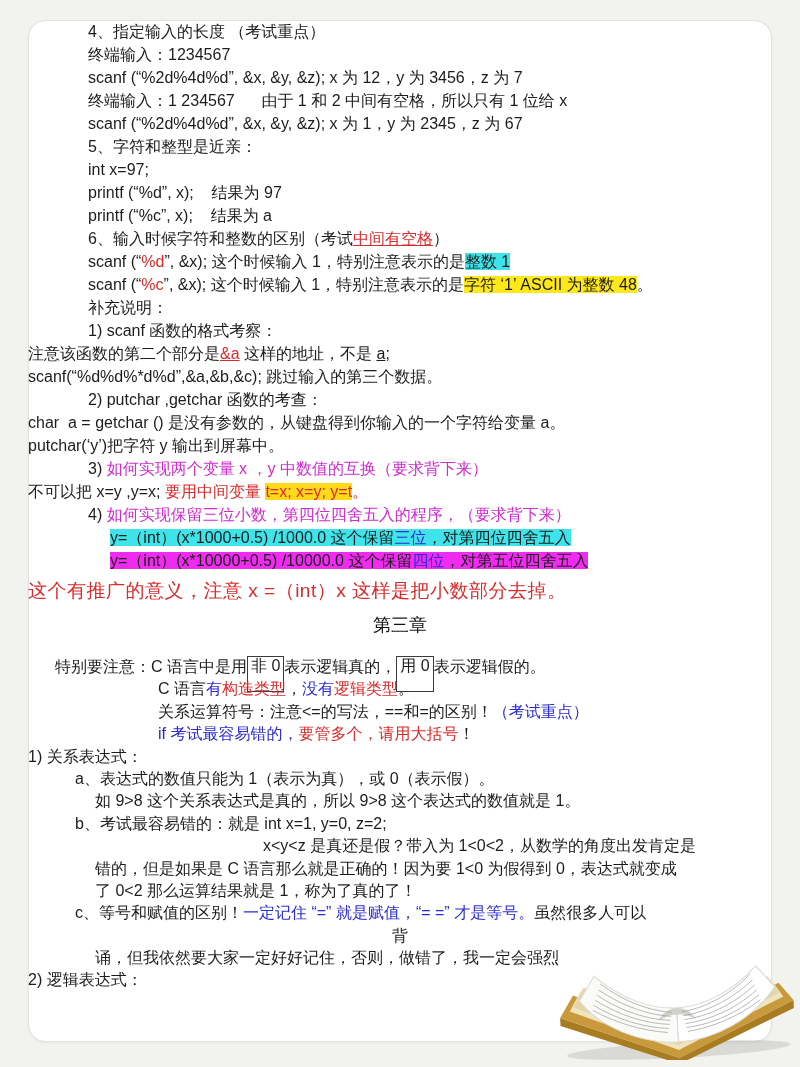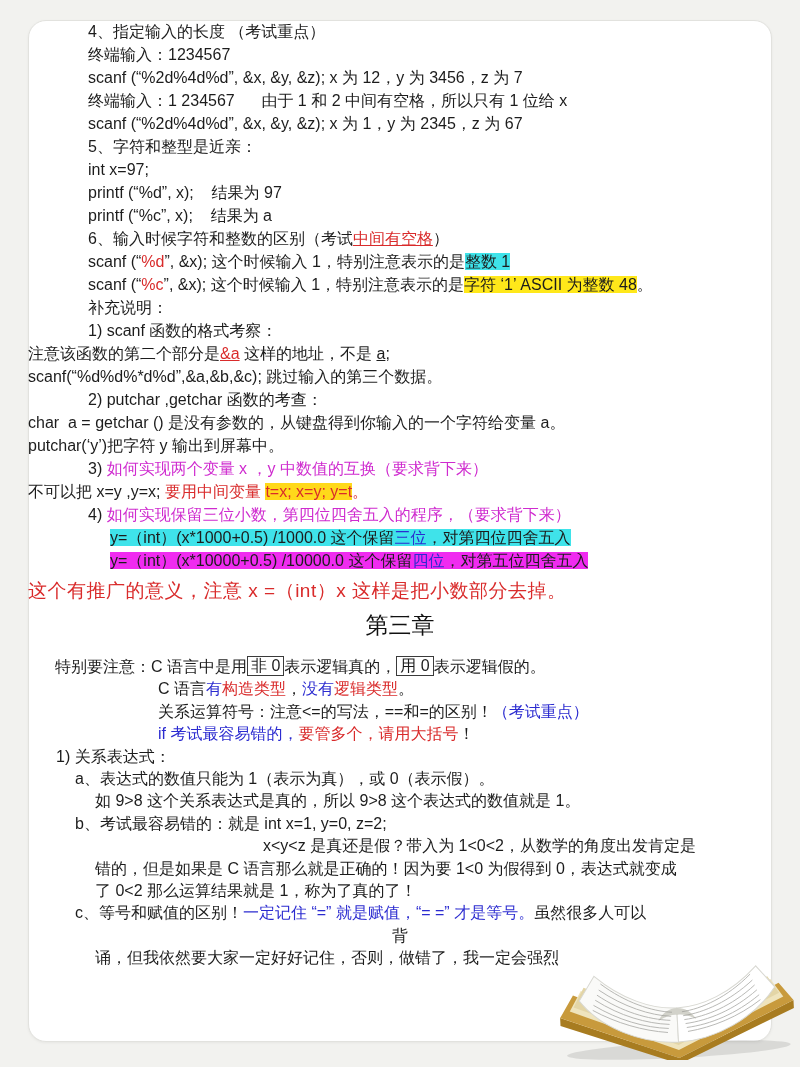--- a/index.html
+++ b/index.html
@@ -17,38 +17,38 @@
     position:absolute;left:28px;top:20px;width:744px;height:1022px;
     background:#ffffff;border:1px solid #e2e2de;border-radius:18px;
     box-shadow:0 1px 3px rgba(0,0,0,0.05);
   }
   .content{
     position:absolute;left:28px;top:4px;width:744px;padding-top:16px;
     color:#1c1c1c;font-weight:normal;font-size:16px;
   }
   .ln{height:23px;line-height:23px;white-space:pre;}
   .secb .ln{height:22.4px;line-height:22.4px;}
-  .i0{padding-left:28px}.i1{padding-left:27px}.i2{padding-left:47px}
+  .i0{padding-left:0}.i1{padding-left:27px}.i2{padding-left:47px}
   .i3{padding-left:60px}.i4{padding-left:67px}.i5{padding-left:82px}
   .i6{}.i7{padding-left:130px}.i8{padding-left:235px}
   .ctr{text-align:center}
   .red{color:var(--red)} .blue{color:var(--blue)} .mag{color:var(--mag)}
   .u{text-decoration:underline}
   .hl-c{background:var(--hlc)} .hl-y{background:var(--hly)}
   .hl-m{background:var(--hlm)} .hl-g{background:var(--hlg);color:var(--red)}
   .box{
     display:inline-block;border:1.5px solid #3a3a3a;padding:0 3px;
-    line-height:18px;height:20px;vertical-align:1px;
+    line-height:18px;height:36px;vertical-align:1px;
   }
   .big-red{
     height:38px;line-height:38px;font-size:19px;color:var(--red);
     text-align:left;letter-spacing:.5px;
   }
   .chapter{
-    height:34px;line-height:30px;font-size:23px;text-align:center;
+    height:34px;line-height:30px;font-size:18px;text-align:center;
     margin-bottom:12px;color:#111;
   }
   .book{
     position:absolute;left:556px;top:958px;width:242px;height:102px;z-index:5;
   }
 </style>
 </head>
 <body>
 
 <div class="page-card"></div>
@@ -90,20 +90,21 @@
     <div class="ln i0"><span>1) 关系表达式：</span></div>
     <div class="ln i2"><span>a、表达式的数值只能为 1（表示为真），或 0（表示假）。</span></div>
     <div class="ln i4"><span>如 9&gt;8 这个关系表达式是真的，所以 9&gt;8 这个表达式的数值就是 1。</span></div>
     <div class="ln i2"><span>b、考试最容易错的：就是 int x=1, y=0, z=2;</span></div>
     <div class="ln i8"><span>x&lt;y&lt;z 是真还是假？带入为 1&lt;0&lt;2，从数学的角度出发肯定是</span></div>
     <div class="ln i4"><span>错的，但是如果是 C 语言那么就是正确的！因为要 1&lt;0 为假得到 0，表达式就变成</span></div>
     <div class="ln i4"><span>了 0&lt;2 那么运算结果就是 1，称为了真的了！</span></div>
     <div class="ln i2"><span>c、等号和赋值的区别！</span><span class="blue">一定记住 “=” 就是赋值，“= =” 才是等号。</span><span>虽然很多人可以</span></div>
     <div class="ln ctr"><span>背</span></div>
     <div class="ln i4"><span>诵，但我依然要大家一定好好记住，否则，做错了，我一定会强烈</span></div>
+    <div class="ln i0"><span>2) 逻辑表达式：</span></div>
   </div>
 </div>
 
 <svg class="book" viewBox="0 0 242 102" aria-hidden="true">
   <g transform="rotate(-3 121 55)">
     <ellipse cx="121" cy="92" rx="112" ry="8" fill="rgba(0,0,0,0.10)"></ellipse>
     <path d="M4,54 L121,100 L238,48 L238,56 L121,106 L4,62 Z" fill="#a87c20"></path>
     <path d="M4,54 L121,100 L238,48 L224,30 L121,78 L18,32 Z" fill="#c89a3c"></path>
     <path d="M14,48 L121,92 L228,44 L216,26 L121,70 L26,28 Z" fill="#efe4bd"></path>
     <path d="M18,44 L121,87 L224,40 L213,23 L121,66 L29,25 Z" fill="#e3d5a6"></path>

